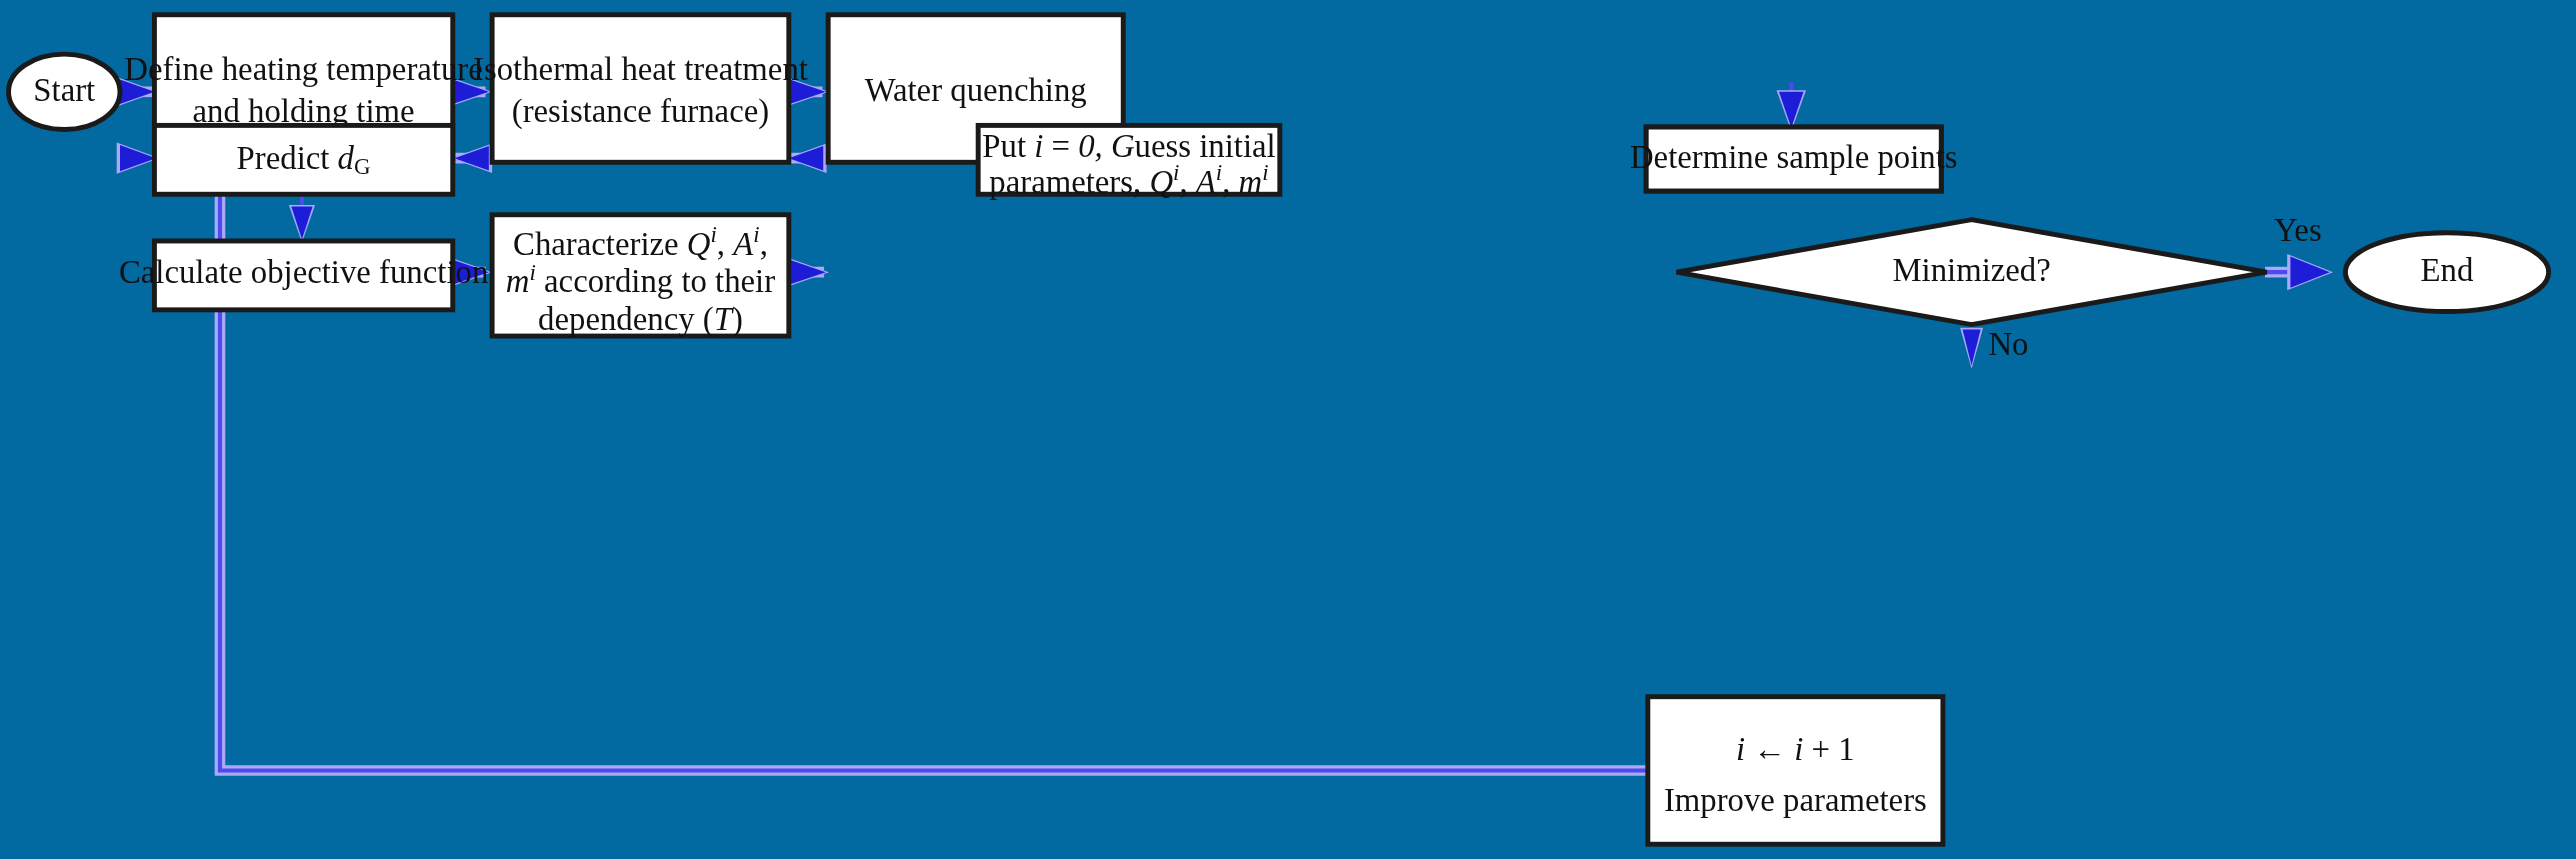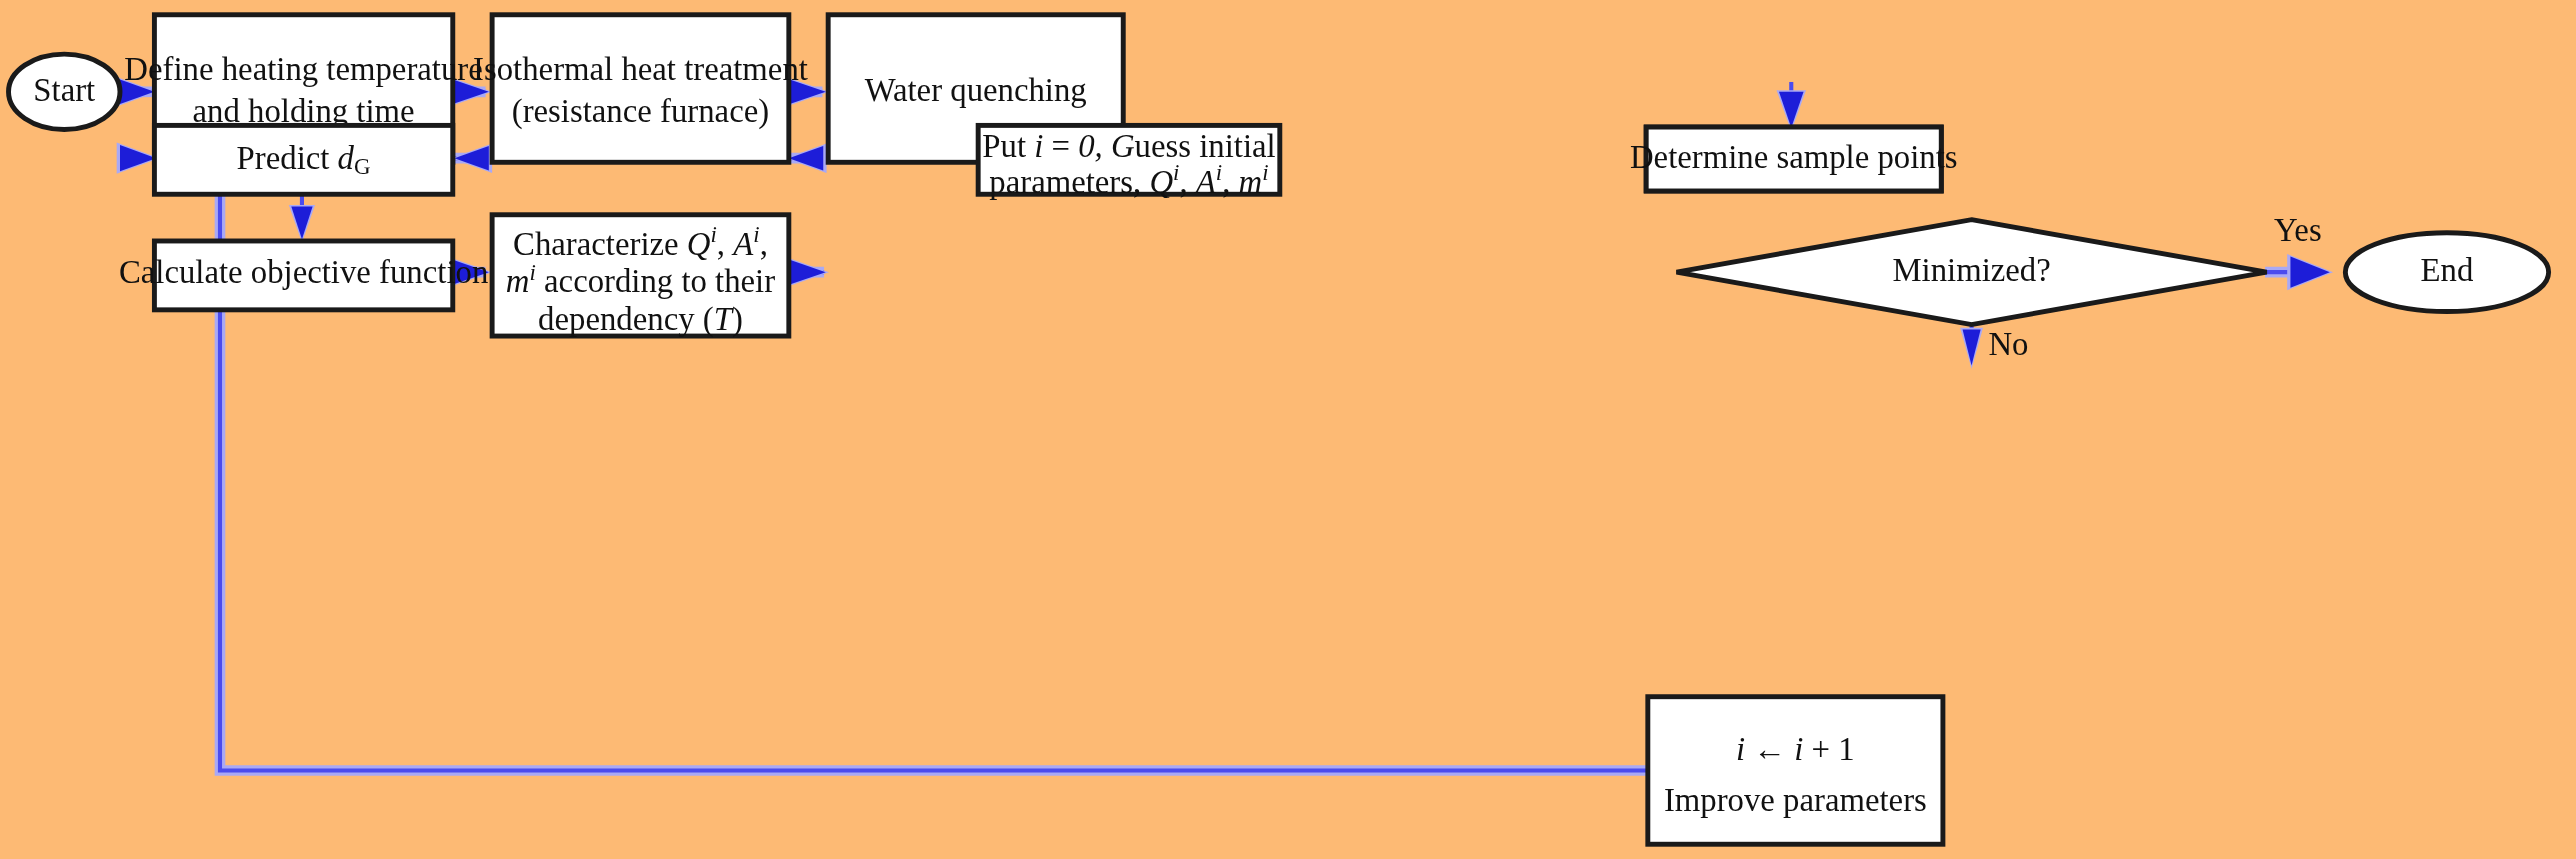--- a/index.html
+++ b/index.html
@@ -7,21 +7,21 @@
     padding: 0;
     background: #ffffff;
   }
   body {
     font-family: "Liberation Serif", "DejaVu Serif", serif;
   }
   #flowchart-root {
     position: relative;
     width: 2576px;
     height: 859px;
-    background: #fdba74;
+    background: #0369a1;
     overflow: hidden;
   }
   svg.fc {
     position: absolute;
     left: 0;
     top: 0;
     width: 2576px;
     height: 859px;
     display: block;
   }

